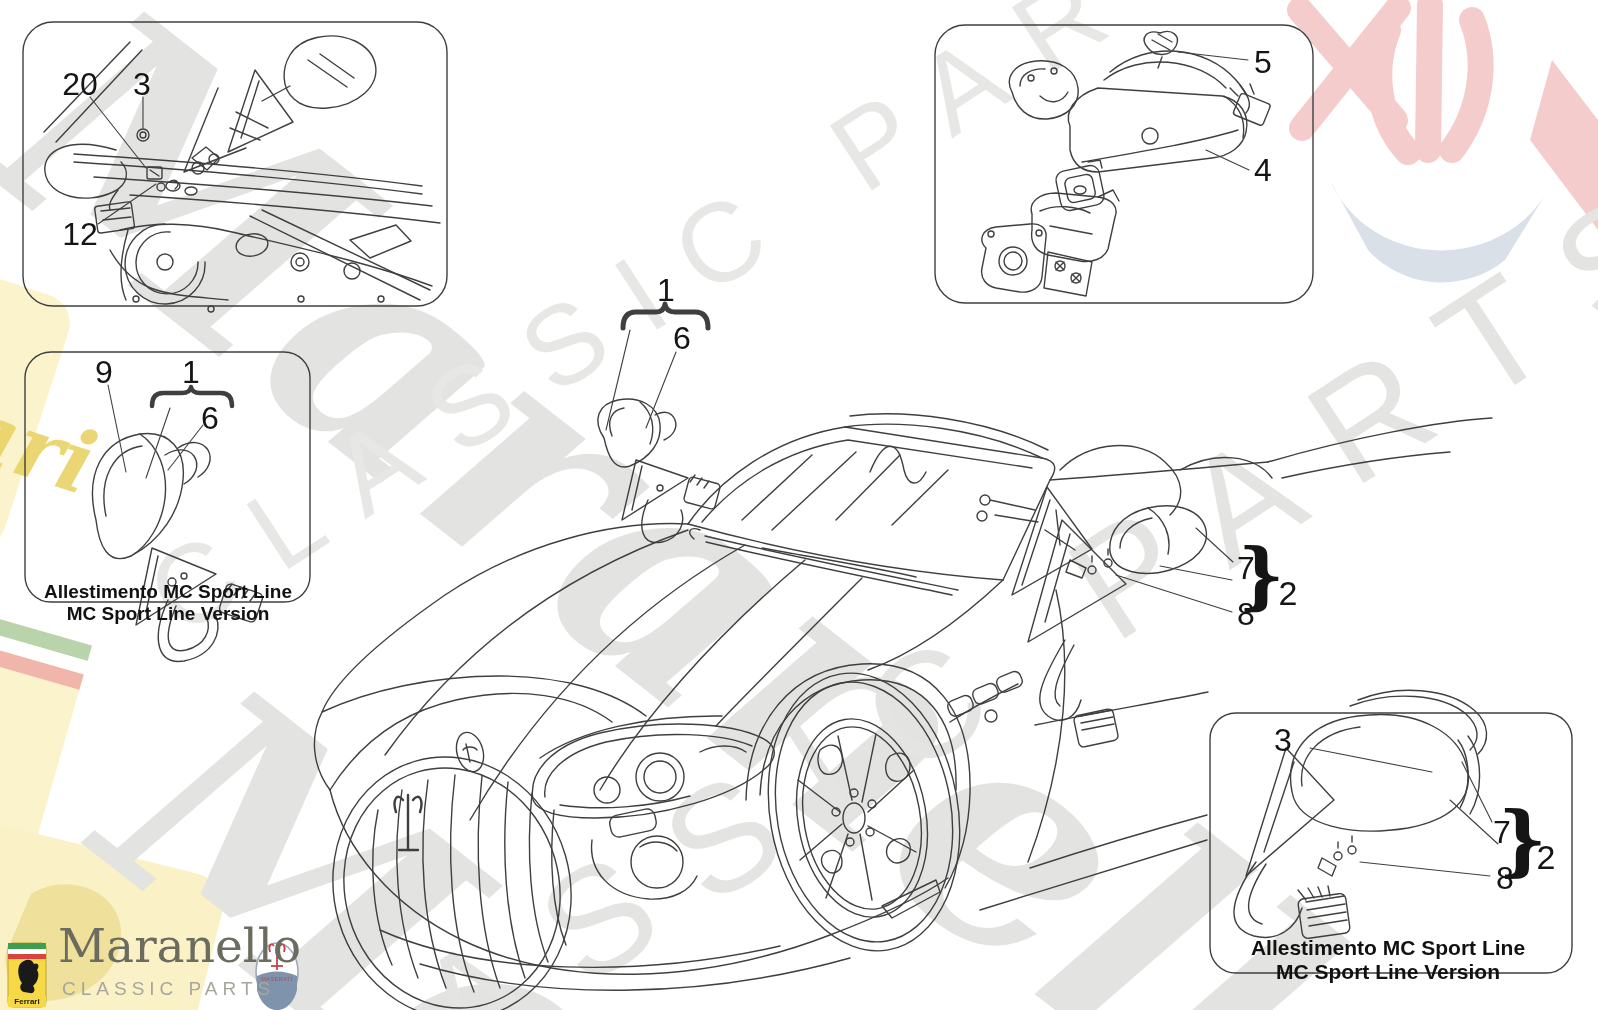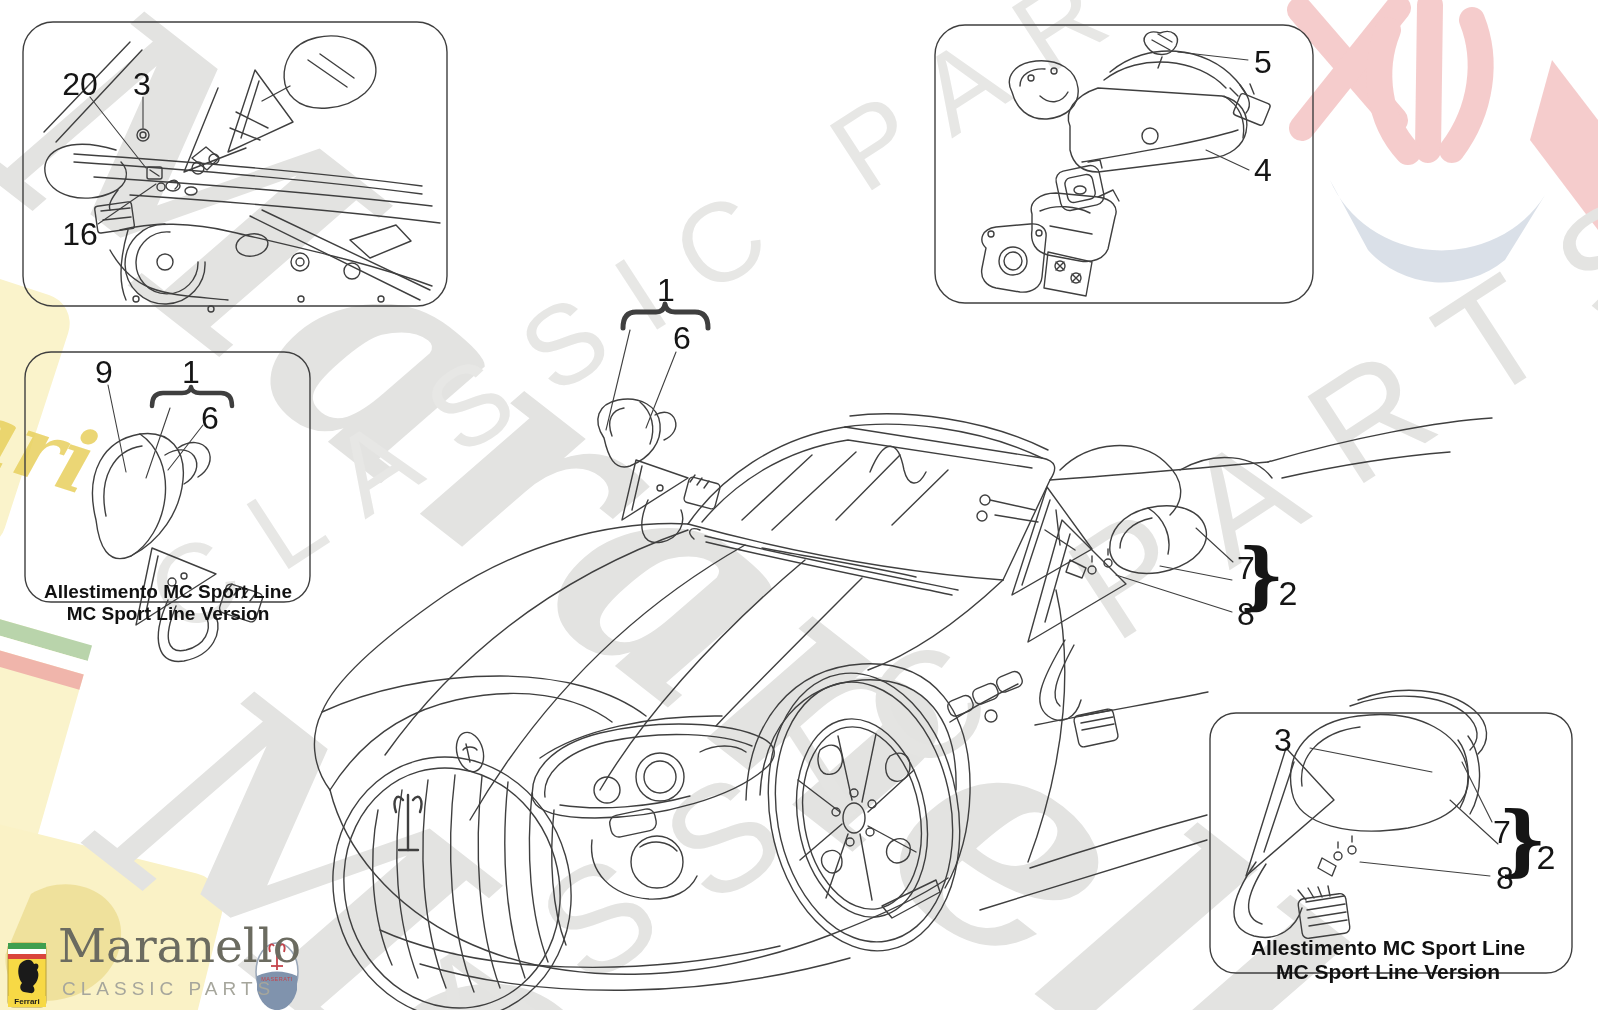--- a/index.html
+++ b/index.html
@@ -375,21 +375,21 @@
       <path d="M 1462,762 L 1492,822"></path>
         <path d="M 1450,800 L 1498,844"></path>
       <path d="M 1360,862 L 1490,876"></path>
     </g>
   </svg>
 
   <div class="layer">
 
     <div class="num" style="left:80px;top:68px;">20</div>
     <div class="num" style="left:142px;top:68px;">3</div>
-    <div class="num" style="left:80px;top:218px;">16</div>
+    <div class="num" style="left:80px;top:218px;">12</div>
 
     <div class="num" style="left:104px;top:356px;">9</div>
     <div class="num" style="left:191px;top:356px;">1</div>
     <div class="num" style="left:210px;top:402px;">6</div>
     <div class="caption" style="left:28px;top:581px;width:280px;font-size:19px;">Allestimento MC Sport Line</div>
     <div class="caption" style="left:28px;top:603px;width:280px;font-size:19px;">MC Sport Line Version</div>
 
     <div class="num" style="left:1263px;top:46px;">5</div>
     <div class="num" style="left:1263px;top:154px;">4</div>
 

